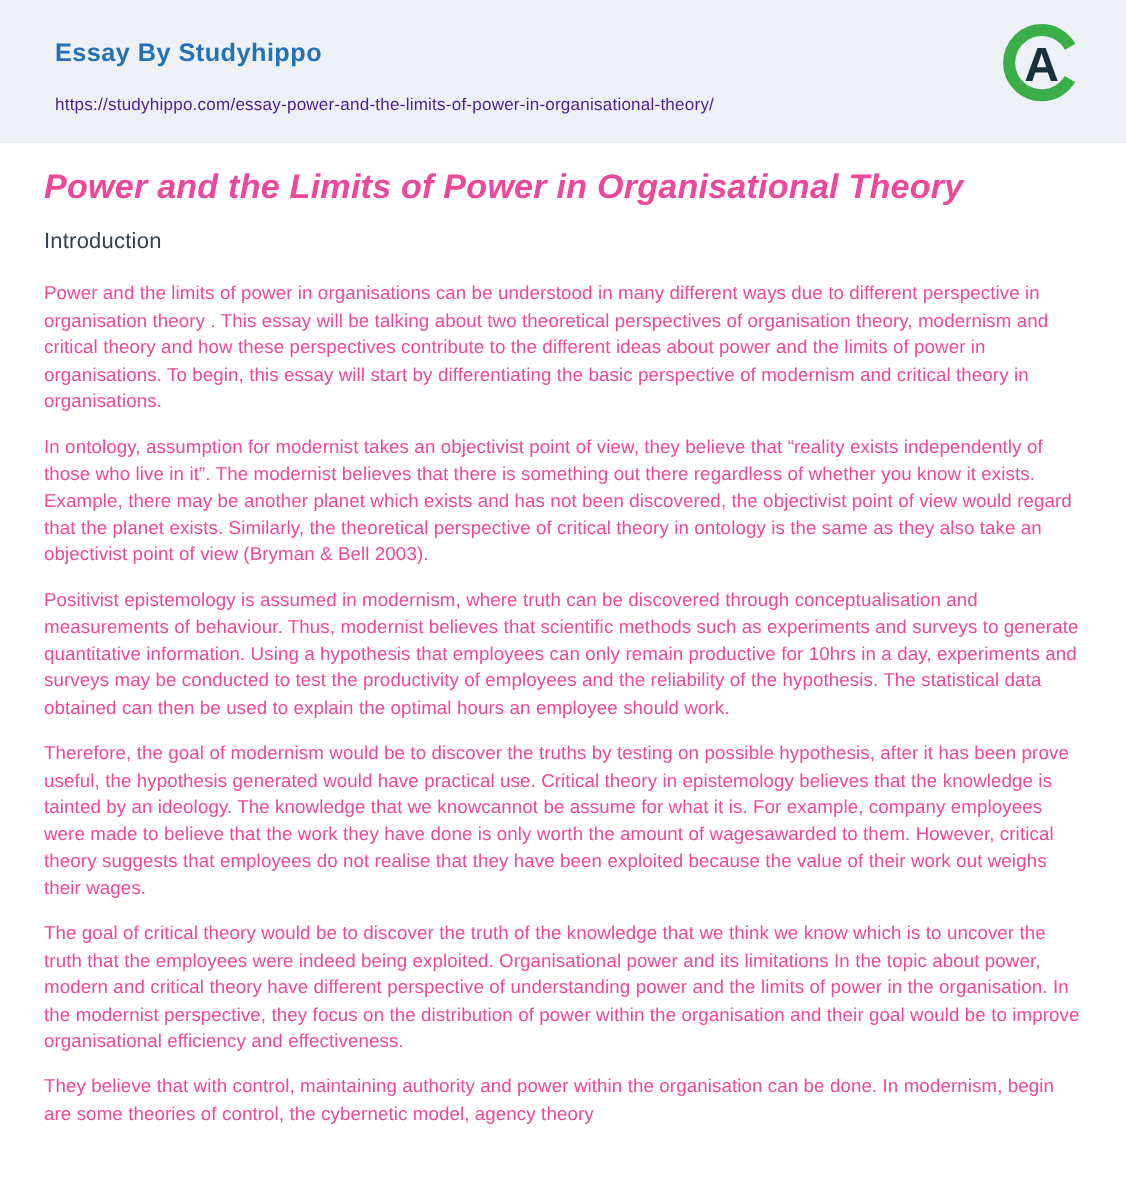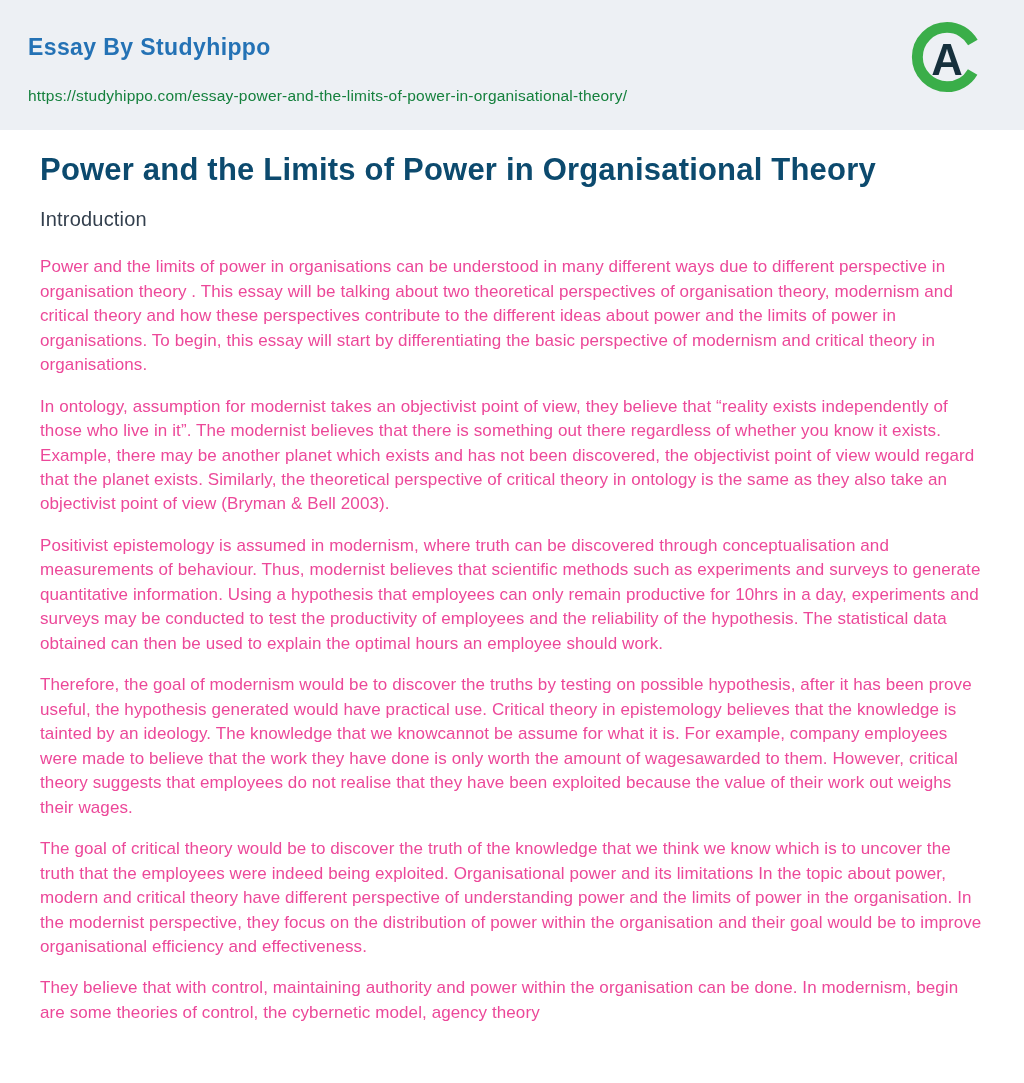--- a/index.html
+++ b/index.html
@@ -12,59 +12,60 @@
   .page {
     width: 1024px;
     min-height: 1083px;
     background: #ffffff;
   }
 
   
   .header {
     background: #edf0f4;
     height: 130px;
-    padding: 30px 40px 0 28px;
+    padding: 30px 40px 0 50px;
     position: relative;
   }
   .site-title {
     color: #2472b5;
     font-size: 23px;
     font-weight: 700;
     letter-spacing: 0.4px;
     margin-top: 4px;
   }
   .page-url {
     display: inline-block;
-    color: #15803d;
+    color: #4c1d95;
     font-size: 15.5px;
     letter-spacing: 0.2px;
     margin-top: 26px;
     text-decoration: none;
   }
   .logo {
     position: absolute;
     top: 18px;
     right: 38px;
     width: 78px;
     height: 78px;
   }
   .logo svg { width: 78px; height: 78px; display: block; }
 
   
   .article {
     padding: 22px 40px 40px 40px;
   }
   .article-title {
-    color: #0c4a6e;
+    color: #ec4899;
     font-size: 31px;
     line-height: 1.17;
     font-weight: 700;
     letter-spacing: 0.2px;
     max-width: 940px;
     margin-bottom: 20px;
+    font-style: italic;
   }
   .article-subtitle {
     color: #333f4d;
     font-size: 20px;
     letter-spacing: 0.2px;
     margin-bottom: 24px;
   }
   .article p {
     color: #ec4899;
     font-size: 17px;

